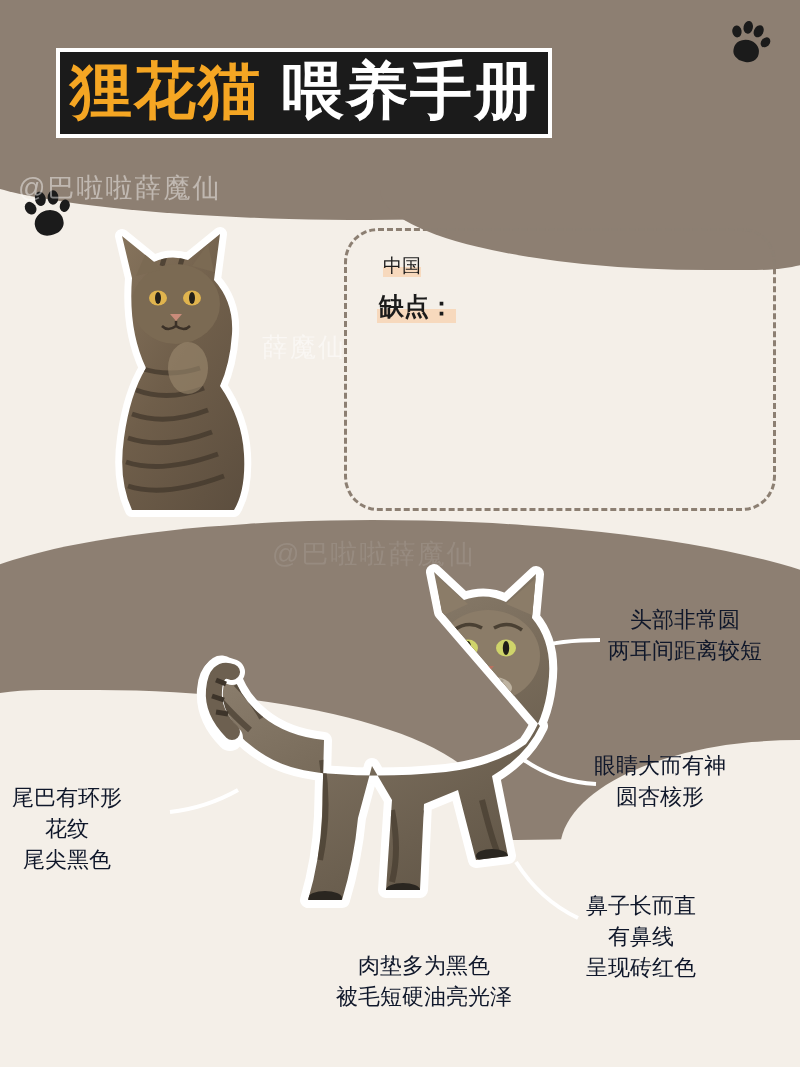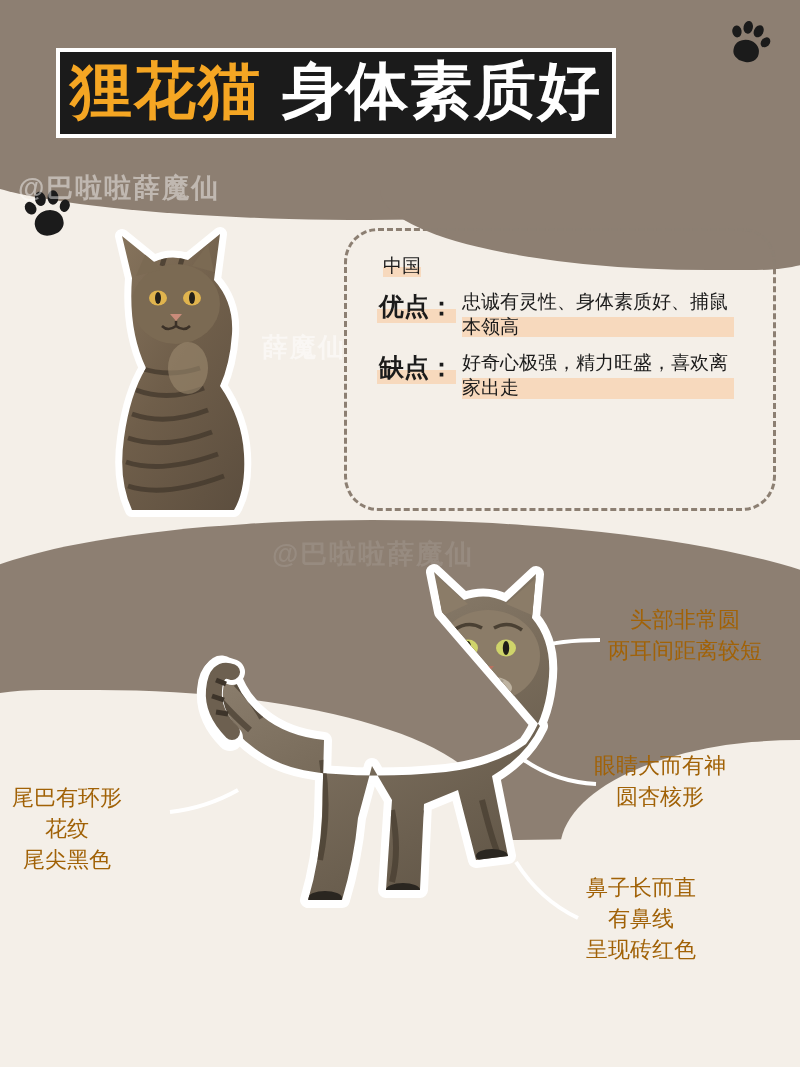--- a/index.html
+++ b/index.html
@@ -75,21 +75,20 @@
   }
 
   
   .wm {
     position: absolute;
     color: rgba(255,255,255,0.38);
     font-size: 26px;
     letter-spacing: 2px;
     white-space: nowrap;
     pointer-events: none;
-    font-weight: bold;
   }
   .wm-1 { left: 18px; top: 170px; font-size: 27px; color: rgba(255,255,255,0.45); }
   .wm-2 { left: 262px; top: 330px; font-size: 26px; color: rgba(255,255,255,0.5); }
   .wm-3 { left: 272px; top: 536px; font-size: 27px; color: rgba(160,150,140,0.55); }
 
   
   .paw { position: absolute; }
   .paw .pad {
     position: absolute;
     background: #1b1b1b;
@@ -183,28 +182,28 @@
     left: 196px;
     top: 560px;
     width: 420px;
     height: 390px;
   }
 
   
   .anno {
     position: absolute;
     font-size: 22px;
-    color: #a16207;
+    color: #0f172a;
     line-height: 1.42;
     white-space: nowrap;
   }
   .anno.center { text-align: center; }
   .anno-head { left: 608px; top: 604px; }
   .anno-eye  { left: 594px; top: 750px; }
-  .anno-nose { left: 586px; top: 872px; }
+  .anno-nose { left: 586px; top: 890px; }
   .anno-tail { left: 12px;  top: 782px; }
   .anno-body { left: 66px;  top: 928px; }
   .anno-paw  { left: 336px; top: 950px; }
 
   
   .leader { position: absolute; stroke: #ffffff; stroke-width: 4; fill: none; }
 </style>
 </head>
 <body>
 
@@ -226,21 +225,21 @@
   <div class="paw paw-left">
     <div class="pad" style="left:6px; top:22px; width:32px; height:28px;"></div>
     <div class="toe" style="left:0px;  top:8px;  width:12px; height:15px; transform:rotate(-20deg);"></div>
     <div class="toe" style="left:13px; top:0px;  width:12px; height:16px;"></div>
     <div class="toe" style="left:27px; top:2px;  width:12px; height:16px; transform:rotate(15deg);"></div>
     <div class="toe" style="left:38px; top:15px; width:11px; height:14px; transform:rotate(30deg);"></div>
   </div>
 
   <div class="title-wrap">
     <div class="title-a">狸花猫</div>
-    <div class="title-b">身体素质好</div>
+    <div class="title-b">喂养手册</div>
   </div>
 
   <div class="wm wm-1">@巴啦啦薛魔仙</div>
   <div class="wm wm-2">薛魔仙</div>
   <div class="wm wm-3">@巴啦啦薛魔仙</div>
 
   <div class="cat1-wrap">
     <svg width="200" height="310" viewBox="0 0 200 310">
       <defs>
         <linearGradient id="fur1" x1="0" y1="0" x2="1" y2="1">
@@ -290,26 +289,21 @@
         <ellipse cx="96" cy="150" rx="20" ry="26" fill="#9c8a70" opacity="0.6"></ellipse>
       </g>
     </svg>
   </div>
 
   <div class="info-card">
     <div class="info-row">
       <span class="info-value">中国</span>
     </div>
     <div class="info-row two-line">
-      <span class="info-label">优点：</span>
-      <span class="info-value">忠诚有灵性、身体素质好、捕鼠本领高</span>
-    </div>
-    <div class="info-row two-line">
       <span class="info-label">缺点：</span>
-      <span class="info-value">好奇心极强，精力旺盛，喜欢离家出走</span>
     </div>
   </div>
 
   <svg width="800" height="1067" style="position:absolute; left:0; top:0; pointer-events:none;">
     <path class="leader" d="M600 640 Q560 640 534 648"></path>
     <path class="leader" d="M596 784 Q556 782 524 760"></path>
     <path class="leader" d="M578 918 Q540 900 516 862"></path>
     <path class="leader" d="M170 812 Q206 808 238 790"></path>
   </svg>
 
@@ -387,14 +381,16 @@
   <div class="anno center anno-head" style="white-space:pre-line;">头部非常圆
 两耳间距离较短</div>
   <div class="anno center anno-eye" style="white-space:pre-line;">眼睛大而有神
 圆杏核形</div>
   <div class="anno center anno-nose" style="white-space:pre-line;">鼻子长而直
 有鼻线
 呈现砖红色</div>
   <div class="anno center anno-tail" style="white-space:pre-line;text-align:center;">尾巴有环形
 花纹
 尾尖黑色</div>
+  <div class="anno center anno-paw" style="white-space:pre-line;">肉垫多为黑色
+被毛短硬油亮光泽</div>
 
 </div>
 
 </body></html>

